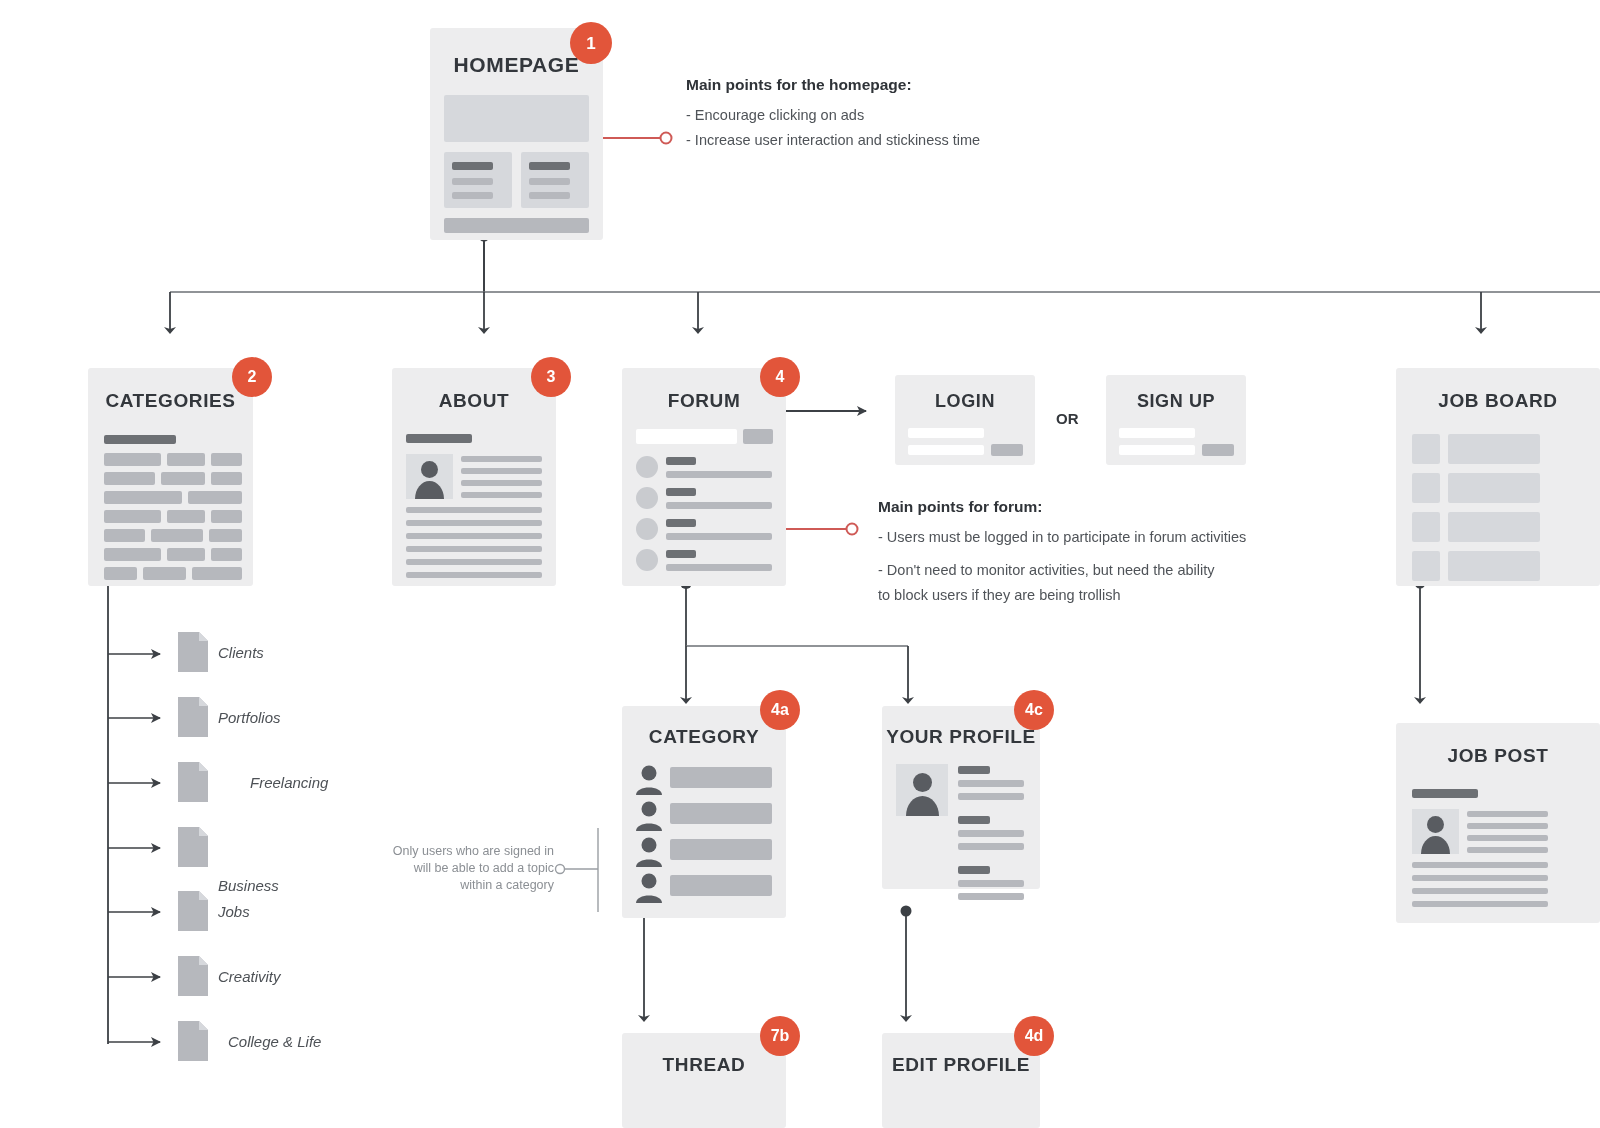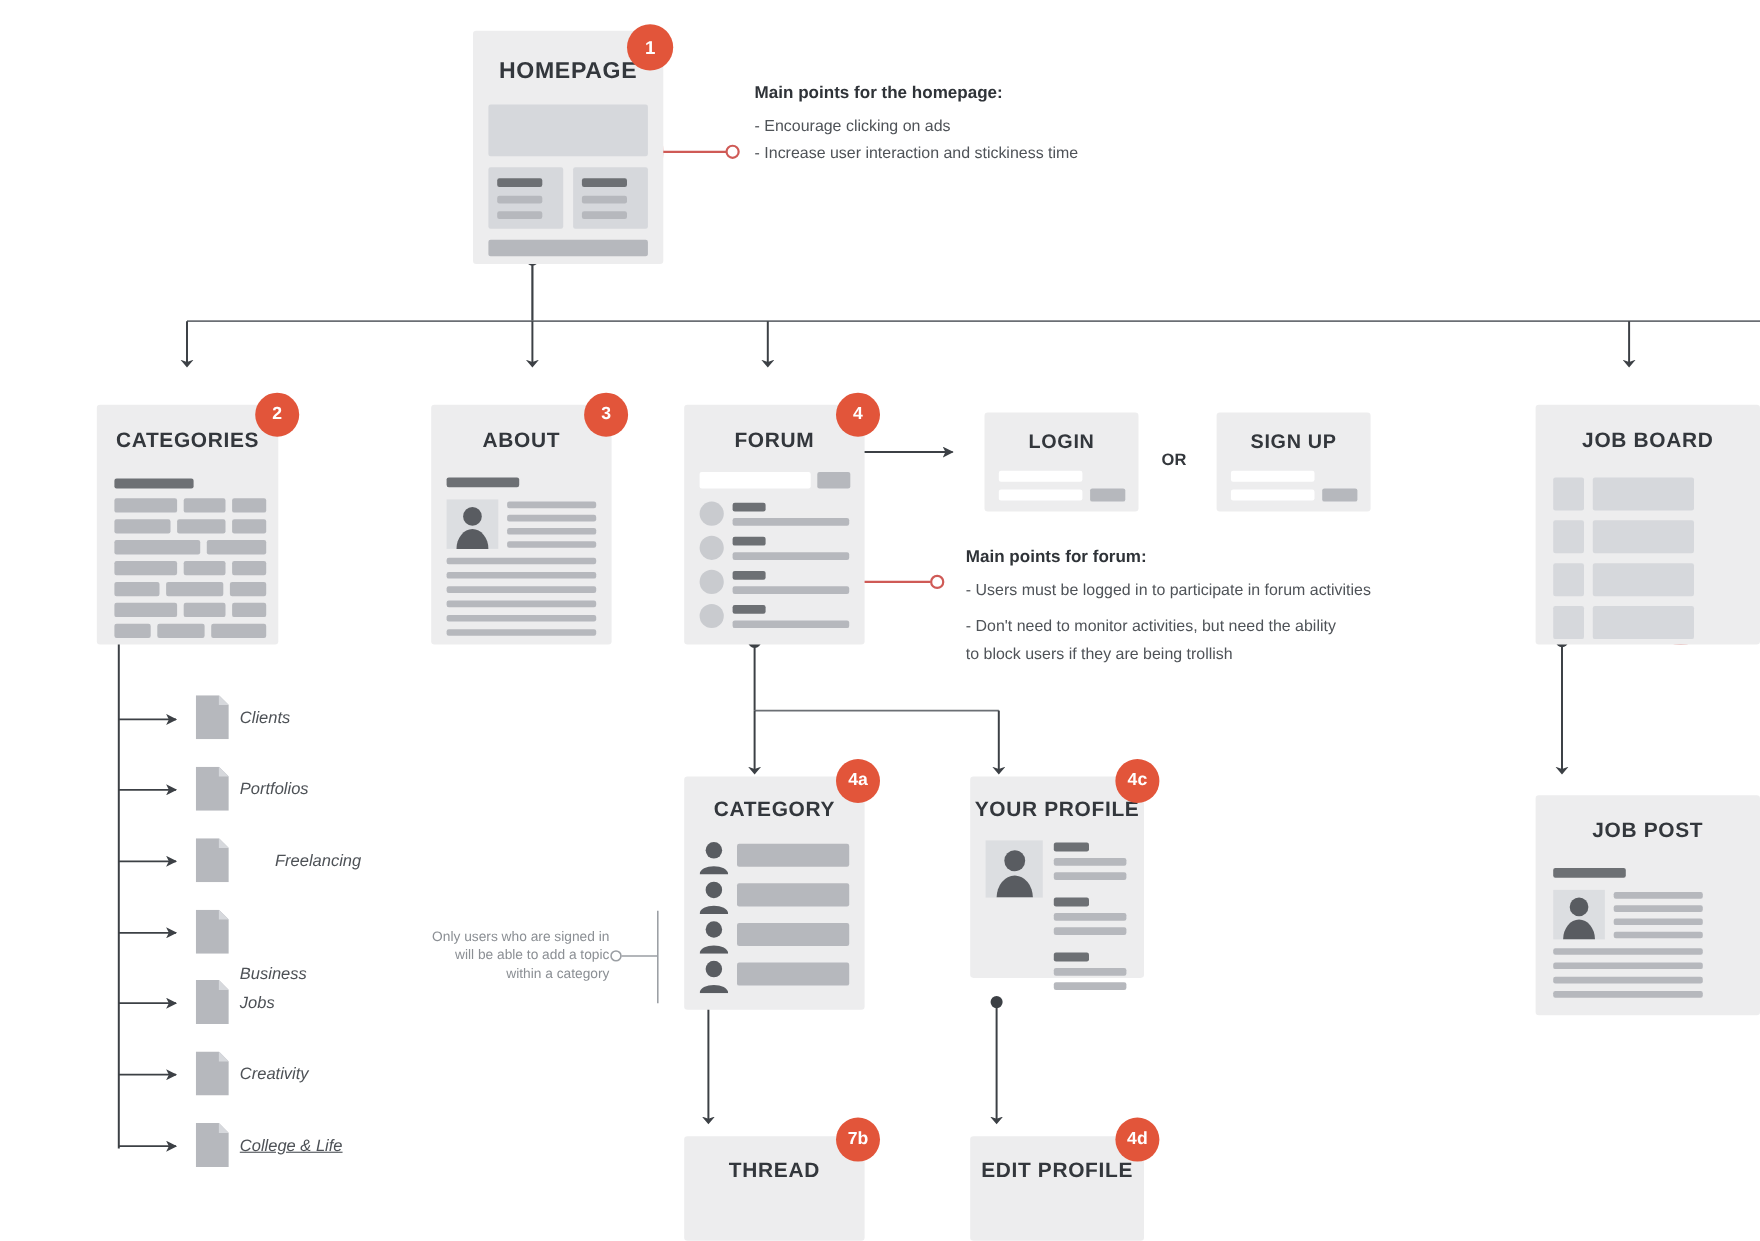--- a/index.html
+++ b/index.html
@@ -217,21 +217,21 @@
           <path d="M0,0 H21 L30,9 V40 H0 Z" fill="#b6b8bd"></path>
           <path d="M21,0 L30,9 H21 Z" fill="#d6d8dc"></path>
         </svg>
       <div class="doclabel" style="left:218px;top:968px;">Creativity</div>
     </div>
     <div>
       <svg class="docicon" style="left:178px;top:1021px;" viewBox="0 0 30 40">
           <path d="M0,0 H21 L30,9 V40 H0 Z" fill="#b6b8bd"></path>
           <path d="M21,0 L30,9 H21 Z" fill="#d6d8dc"></path>
         </svg>
-      <div class="doclabel" style="left:218px;top:1033px;text-decoration:underline;">College &amp; Life</div>
+      <div class="doclabel" style="left:228px;top:1033px;">College &amp; Life</div>
     </div>
   </div>
 
   <div class="card" style="left:392px;top:368px;width:164px;height:218px;">
     <div class="card-title title-19" style="top:22px;">ABOUT</div>
     <div class="bar bar-d" style="left:14px;top:66px;width:66px;height:9px;"></div>
     <div class="avatarbox" style="left:14px;top:86px;width:47px;height:45px;">
       <div class="av-head" style="left:15px;top:7px;width:17px;height:17px;"></div>
       <div class="av-body" style="left:9px;top:27px;width:29px;height:18px;"></div>
     </div>

